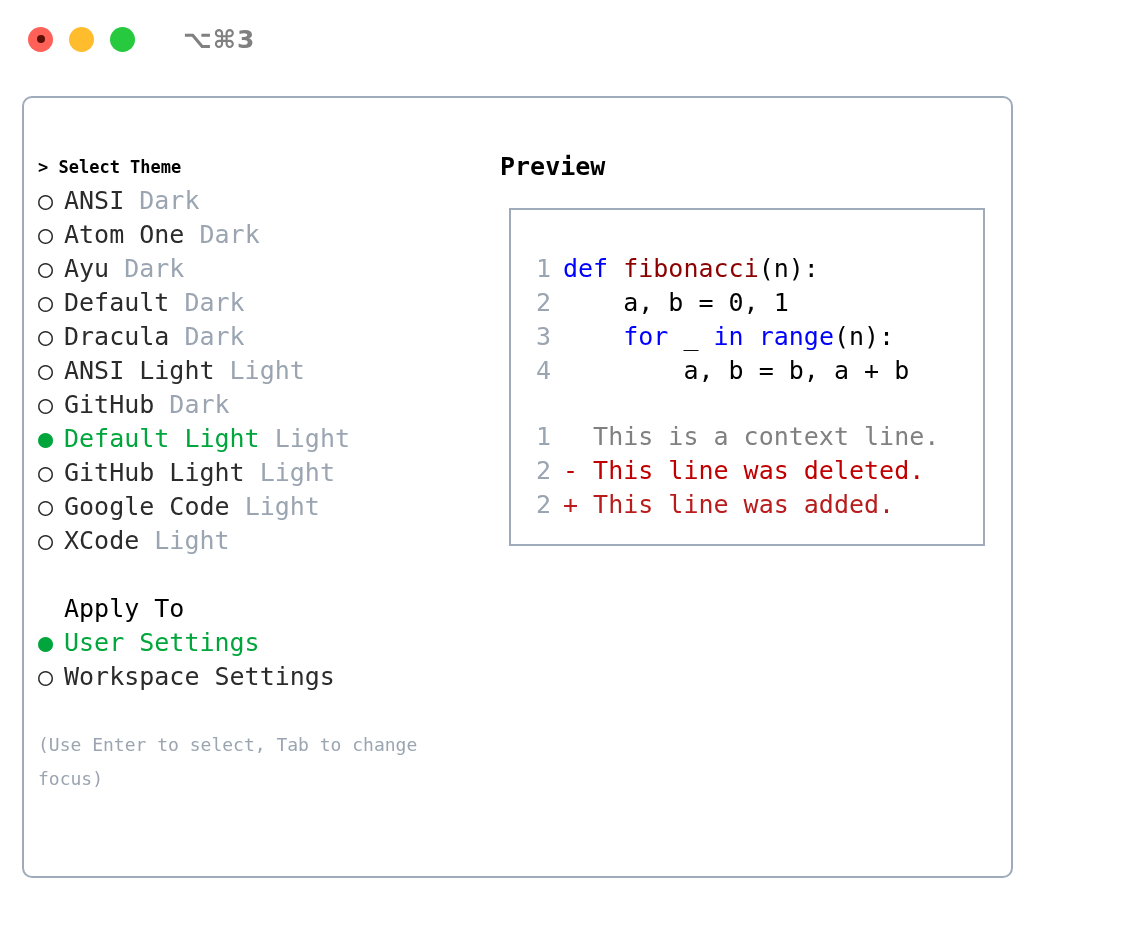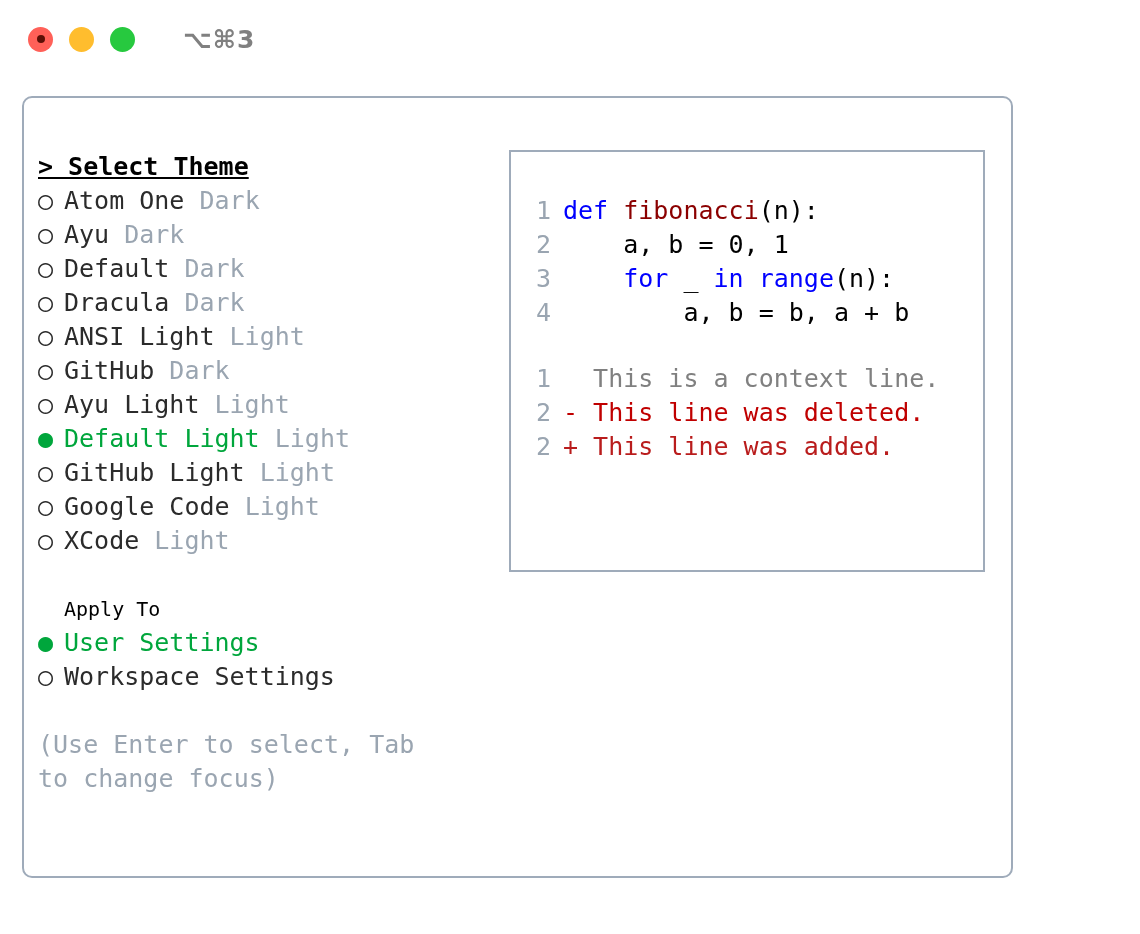--- a/index.html
+++ b/index.html
@@ -90,26 +90,25 @@
 
   
   .left-pane {
     position: absolute;
     left: 14px;
     top: 52px;
     width: 470px;
   }
 
   .section-title {
-    font-size: 25px;
+    font-size: 17px;
     color: #000000;
     font-weight: bold;
     line-height: 34px;
     white-space: pre;
-    text-decoration: underline;
   }
 
   .opt-list { margin: 0; padding: 0; list-style: none; }
 
   .opt-row {
     height: 34px;
     line-height: 34px;
     font-size: 25px;
     color: #2b2b2b;
     white-space: pre;
@@ -123,29 +122,29 @@
   .opt-row.selected .marker { color: #00a63c; }
   .opt-row.selected .opt-label { color: #00a63c; }
   .opt-label { color: #2b2b2b; }
   .opt-badge { color: #9aa5b1; }
 
   .spacer-block { height: 34px; }
 
   .apply-title {
     height: 34px;
     line-height: 34px;
-    font-size: 20px;
+    font-size: 25px;
     color: #000000;
     white-space: pre;
     padding-left: 26px;
   }
 
   .hint {
     margin-top: 34px;
-    font-size: 25px;
+    font-size: 18px;
     line-height: 34px;
     color: #9aa5b1;
     width: 420px;
     white-space: pre-wrap;
   }
 
   
   .right-pane {
     position: absolute;
     left: 476px;
@@ -154,23 +153,24 @@
   }
   .preview-title {
     font-size: 25px;
     font-weight: bold;
     color: #000000;
     line-height: 34px;
     white-space: pre;
   }
 
   .preview-box {
+    margin-top: 24px;
     margin-left: 9px;
     width: 476px;
-    height: 422px;
+    height: 338px;
     border: 2px solid #9fabba;
     box-sizing: border-box;
     background: #ffffff;
     position: relative;
     text-decoration: underline;
   }
 
   .code-area {
     position: absolute;
     left: 12px;
@@ -216,46 +216,47 @@
   </div>
 
   <div class="content">
     <div class="columns">
 
       <div class="left-pane">
 
         <div class="section-title">&gt; Select Theme</div>
 
         <div class="opt-list" id="theme-list">
+            <div class="opt-row"><span class="marker">○</span><span class="opt-label">ANSI</span><span class="opt-badge"> Dark</span></div>
             <div class="opt-row"><span class="marker">○</span><span class="opt-label">Atom One</span><span class="opt-badge"> Dark</span></div>
             <div class="opt-row"><span class="marker">○</span><span class="opt-label">Ayu</span><span class="opt-badge"> Dark</span></div>
             <div class="opt-row"><span class="marker">○</span><span class="opt-label">Default</span><span class="opt-badge"> Dark</span></div>
             <div class="opt-row"><span class="marker">○</span><span class="opt-label">Dracula</span><span class="opt-badge"> Dark</span></div>
             <div class="opt-row"><span class="marker">○</span><span class="opt-label">ANSI Light</span><span class="opt-badge"> Light</span></div>
             <div class="opt-row"><span class="marker">○</span><span class="opt-label">GitHub</span><span class="opt-badge"> Dark</span></div>
-            <div class="opt-row"><span class="marker">○</span><span class="opt-label">Ayu Light</span><span class="opt-badge"> Light</span></div>
             <div class="opt-row selected"><span class="marker">●</span><span class="opt-label">Default Light</span><span class="opt-badge"> Light</span></div>
             <div class="opt-row"><span class="marker">○</span><span class="opt-label">GitHub Light</span><span class="opt-badge"> Light</span></div>
             <div class="opt-row"><span class="marker">○</span><span class="opt-label">Google Code</span><span class="opt-badge"> Light</span></div>
             <div class="opt-row"><span class="marker">○</span><span class="opt-label">XCode</span><span class="opt-badge"> Light</span></div>
           </div>
 
         <div class="spacer-block"></div>
 
         <div class="apply-title">Apply To</div>
 
         <div class="opt-list" id="apply-list">
             <div class="opt-row selected"><span class="marker">●</span><span class="opt-label">User Settings</span></div>
             <div class="opt-row"><span class="marker">○</span><span class="opt-label">Workspace Settings</span></div>
           </div>
 
         <div class="hint">(Use Enter to select, Tab to change focus)</div>
       </div>
 
       <div class="right-pane">
+        <div class="preview-title">Preview</div>
 
         <div class="preview-box">
           <div class="code-area">
             <div id="code-lines">
                 <div class="code-line"><span class="ln">1</span><span class="kw">def </span><span class="fn">fibonacci</span><span class="plain">(n):</span></div>
                 <div class="code-line"><span class="ln">2</span><span class="plain">    a, b = 0, 1</span></div>
                 <div class="code-line"><span class="ln">3</span><span class="plain">    </span><span class="kw">for</span><span class="plain"> _ </span><span class="kw">in</span><span class="plain"> </span><span class="bi">range</span><span class="plain">(n):</span></div>
                 <div class="code-line"><span class="ln">4</span><span class="plain">        a, b = b, a + b</span></div>
               </div>
             <div class="diff-gap"></div>

